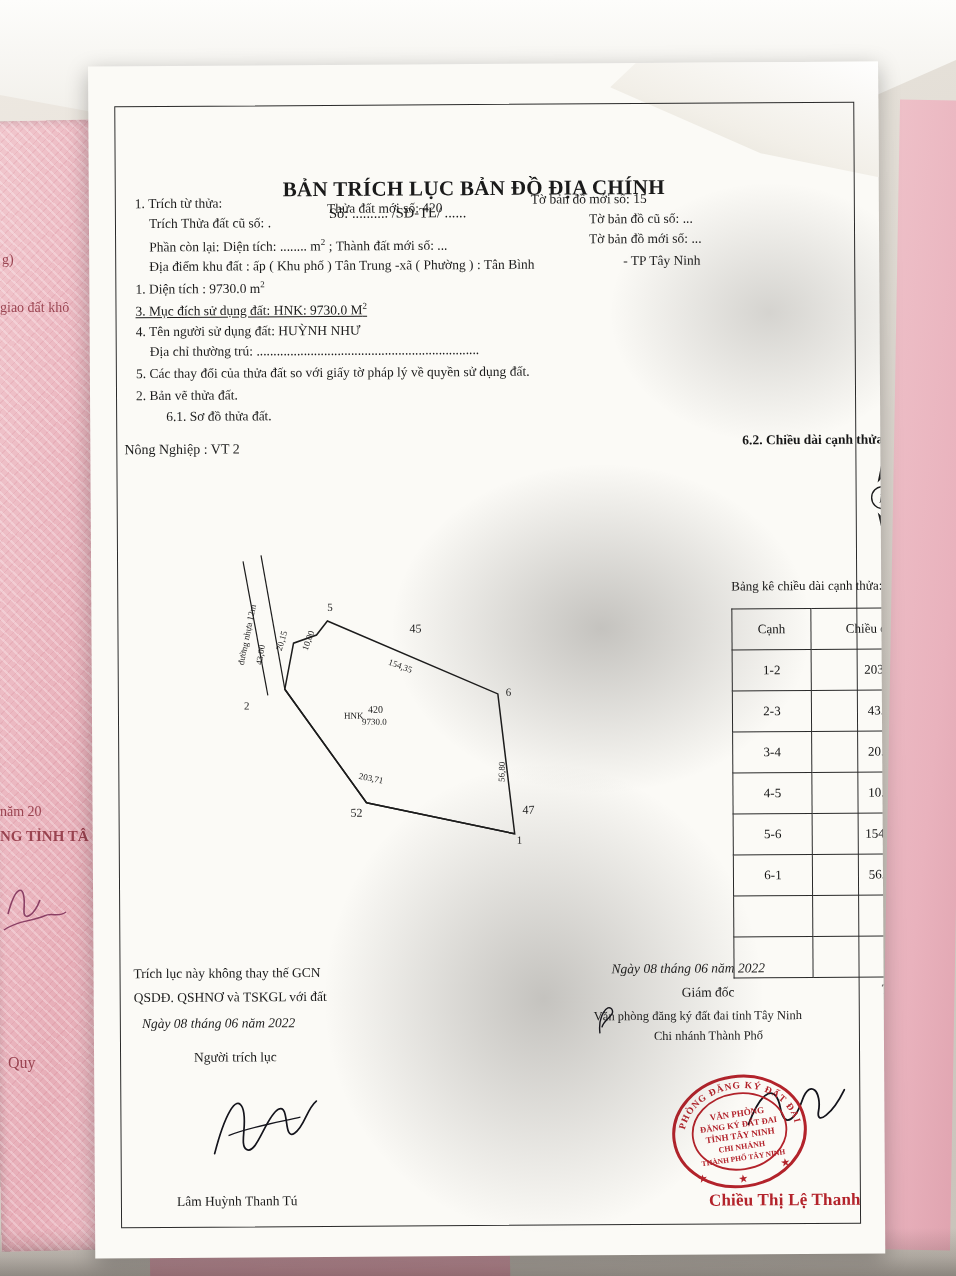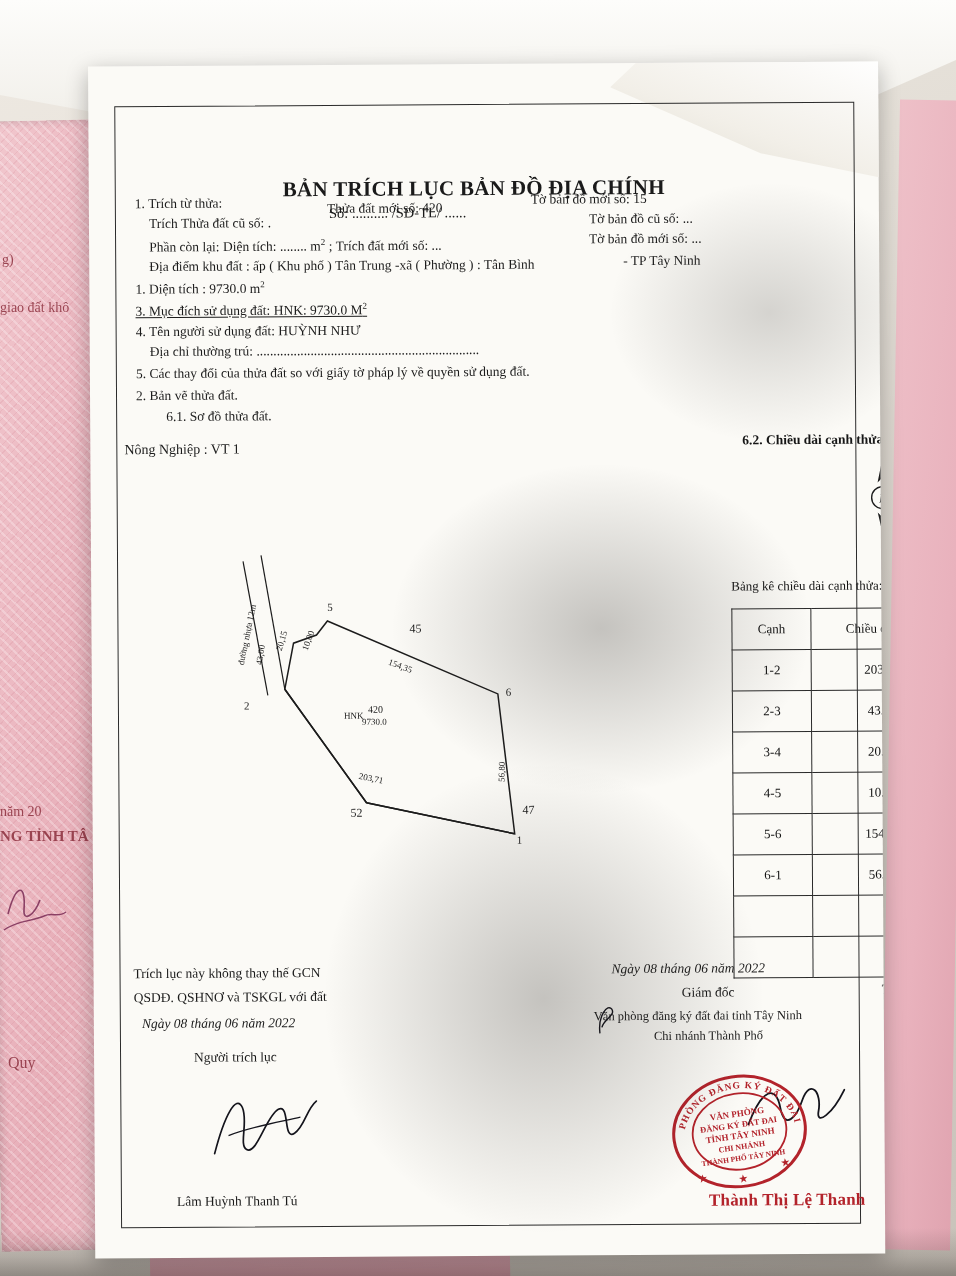--- a/index.html
+++ b/index.html
@@ -159,21 +159,21 @@
   <div id="sheet-curl"></div>
   <div id="frame"></div>
 
   <div id="title">BẢN TRÍCH LỤC BẢN ĐỒ ĐỊA CHÍNH</div>
   <div id="subtitle">Số: .......... /SĐ-TL/ ......</div>
 
   <div class="ln" style="left:46px;top:130px;">1. Trích từ thửa:</div>
   <div class="ln" style="left:60px;top:150px;">Trích Thửa đất cũ số:  .</div>
   <div class="ln" style="left:238px;top:136px;text-align:right;">Thửa đất mới số:   420</div>
   <div class="ln" style="left:60px;top:172px;">
-    <span>Phần còn lại: Diện tích: ........ m</span><sup>2</sup><span> ;   Trích đất mới số: ...</span>
+    <span>Phần còn lại: Diện tích: ........ m</span><sup>2</sup><span> ;   Thành đất mới số: ...</span>
   </div>
   <div class="ln" style="left:60px;top:193px;">Địa điểm khu đất : ấp ( Khu phố ) Tân Trung -xã ( Phường ) :  Tân Bình</div>
   <div class="ln" style="left:46px;top:214px;">
     <span>1. Diện tích :      9730.0 m</span><sup>2</sup>
   </div>
   <div class="ln" style="left:46px;top:236px;text-decoration:underline;">
     <span>3. Mục đích sử dụng đất:        HNK:      9730.0 M</span><sup>2</sup>
   </div>
   <div class="ln" style="left:46px;top:258px;">4. Tên người sử dụng đất: HUỲNH NHƯ</div>
   <div class="ln" style="left:60px;top:278px;">Địa chỉ thường trú: ..................................................................</div>
@@ -181,21 +181,21 @@
   <div class="ln" style="left:46px;top:322px;">2. Bản vẽ thửa đất.</div>
   <div class="ln" style="left:76px;top:343px;">6.1. Sơ đồ thửa đất.</div>
 
   <div class="rcol" style="left:442px;top:128px;">Tờ bản đồ mới số: 15</div>
   <div class="rcol" style="left:500px;top:148px;">Tờ bản đồ cũ số:   ...</div>
   <div class="rcol" style="left:500px;top:168px;">Tờ bản đồ mới số:   ...</div>
   <div class="rcol" style="left:534px;top:190px;">- TP Tây Ninh</div>
 
   <div id="sec62">6.2. Chiều dài cạnh thửa.</div>
 
-  <div class="ln" style="left:34px;top:376px;font-size:14px;">Nông Nghiệp : VT  1</div>
+  <div class="ln" style="left:34px;top:376px;font-size:14px;">Nông Nghiệp : VT  2</div>
 
   <svg id="compass" viewBox="0 0 44 80">
     <polygon points="22,2 27,26 22,21 17,26" fill="#1c1c1c"></polygon>
     <polygon points="22,78 27,56 22,61 17,56" fill="#1c1c1c"></polygon>
     <circle cx="22" cy="41" r="11" fill="none" stroke="#1c1c1c" stroke-width="1.4"></circle>
     <text x="22" y="46" font-size="12" text-anchor="middle" font-family="Liberation Serif, serif" font-style="italic" fill="#1c1c1c">B</text>
   </svg>
 
   <svg id="draw" viewBox="0 0 600 520">
 
@@ -306,18 +306,18 @@
       <text x="70" y="44" font-size="9" fill="#b3232b" text-anchor="middle" font-family="Liberation Serif, serif" font-weight="bold">VĂN PHÒNG</text>
       <text x="70" y="55" font-size="8.5" fill="#b3232b" text-anchor="middle" font-family="Liberation Serif, serif" font-weight="bold">ĐĂNG KÝ ĐẤT ĐAI</text>
       <text x="70" y="66" font-size="9" fill="#b3232b" text-anchor="middle" font-family="Liberation Serif, serif" font-weight="bold">TỈNH TÂY NINH</text>
       <text x="70" y="77" font-size="8" fill="#b3232b" text-anchor="middle" font-family="Liberation Serif, serif" font-weight="bold">CHI NHÁNH</text>
       <text x="70" y="88" font-size="7.5" fill="#b3232b" text-anchor="middle" font-family="Liberation Serif, serif" font-weight="bold">THÀNH PHỐ TÂY NINH</text>
       <text x="22" y="104" font-size="11" fill="#b3232b" font-family="Liberation Serif, serif">★</text>
       <text x="62" y="110" font-size="11" fill="#b3232b" font-family="Liberation Serif, serif">★</text>
       <text x="106" y="100" font-size="11" fill="#b3232b" font-family="Liberation Serif, serif">★</text>
     </g>
   </svg>
-  <div id="seal-name">Thành Thị Lệ Thanh</div>
+  <div id="seal-name">Chiều Thị Lệ Thanh</div>
 
   <div class="shadow" style="left:300px;top:400px;width:420px;height:330px;"></div>
   <div class="shadow" style="left:230px;top:700px;width:440px;height:470px;"></div>
   <div class="shadow" style="left:520px;top:120px;width:320px;height:260px;opacity:.7;"></div>
 </div>
 
 </body></html>

